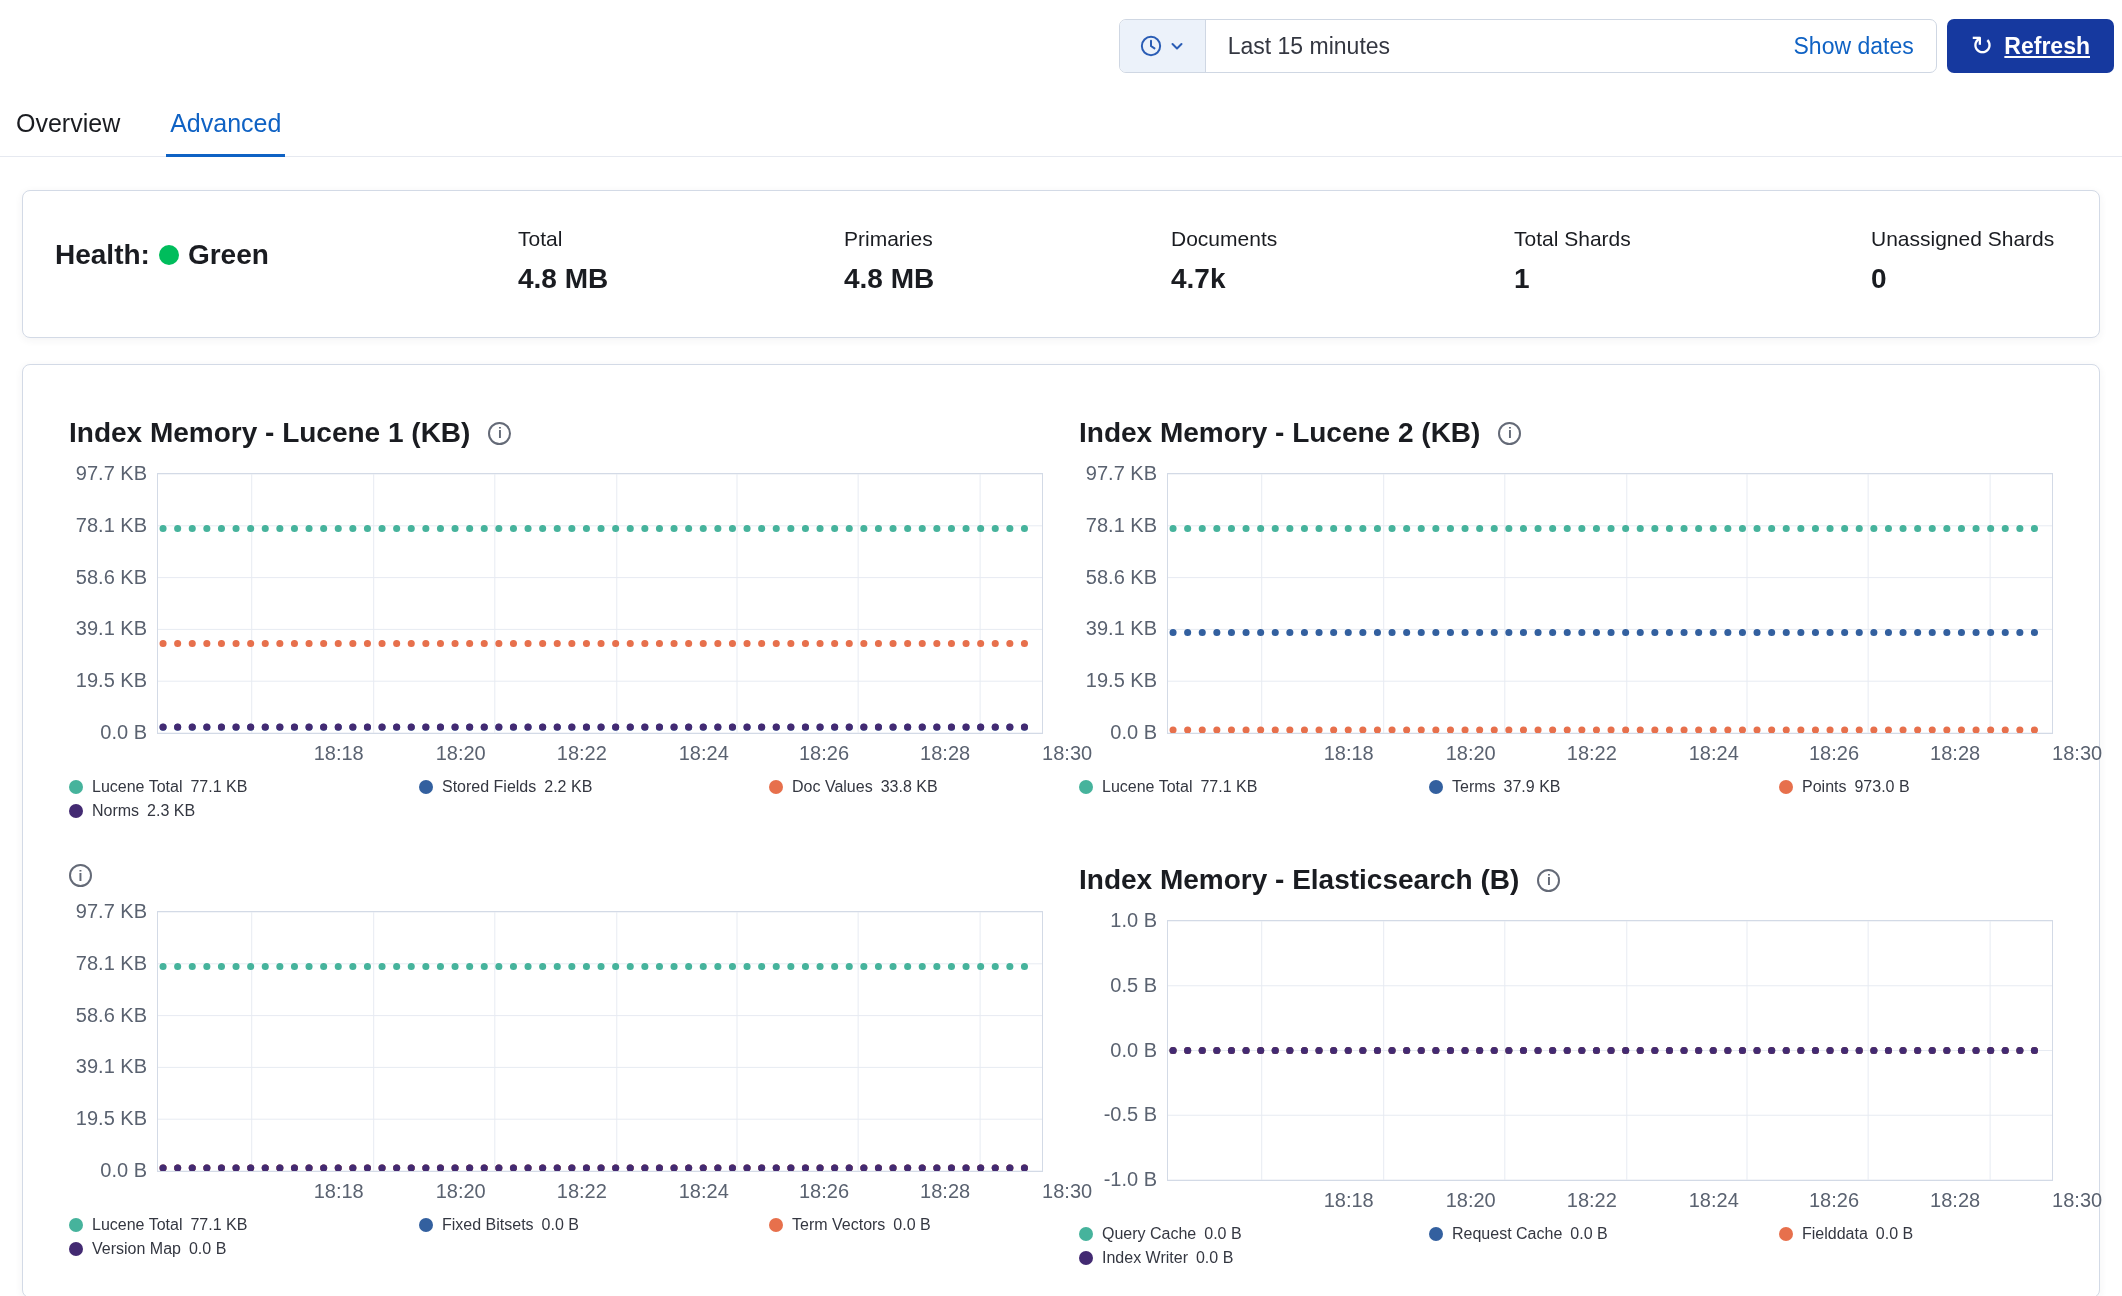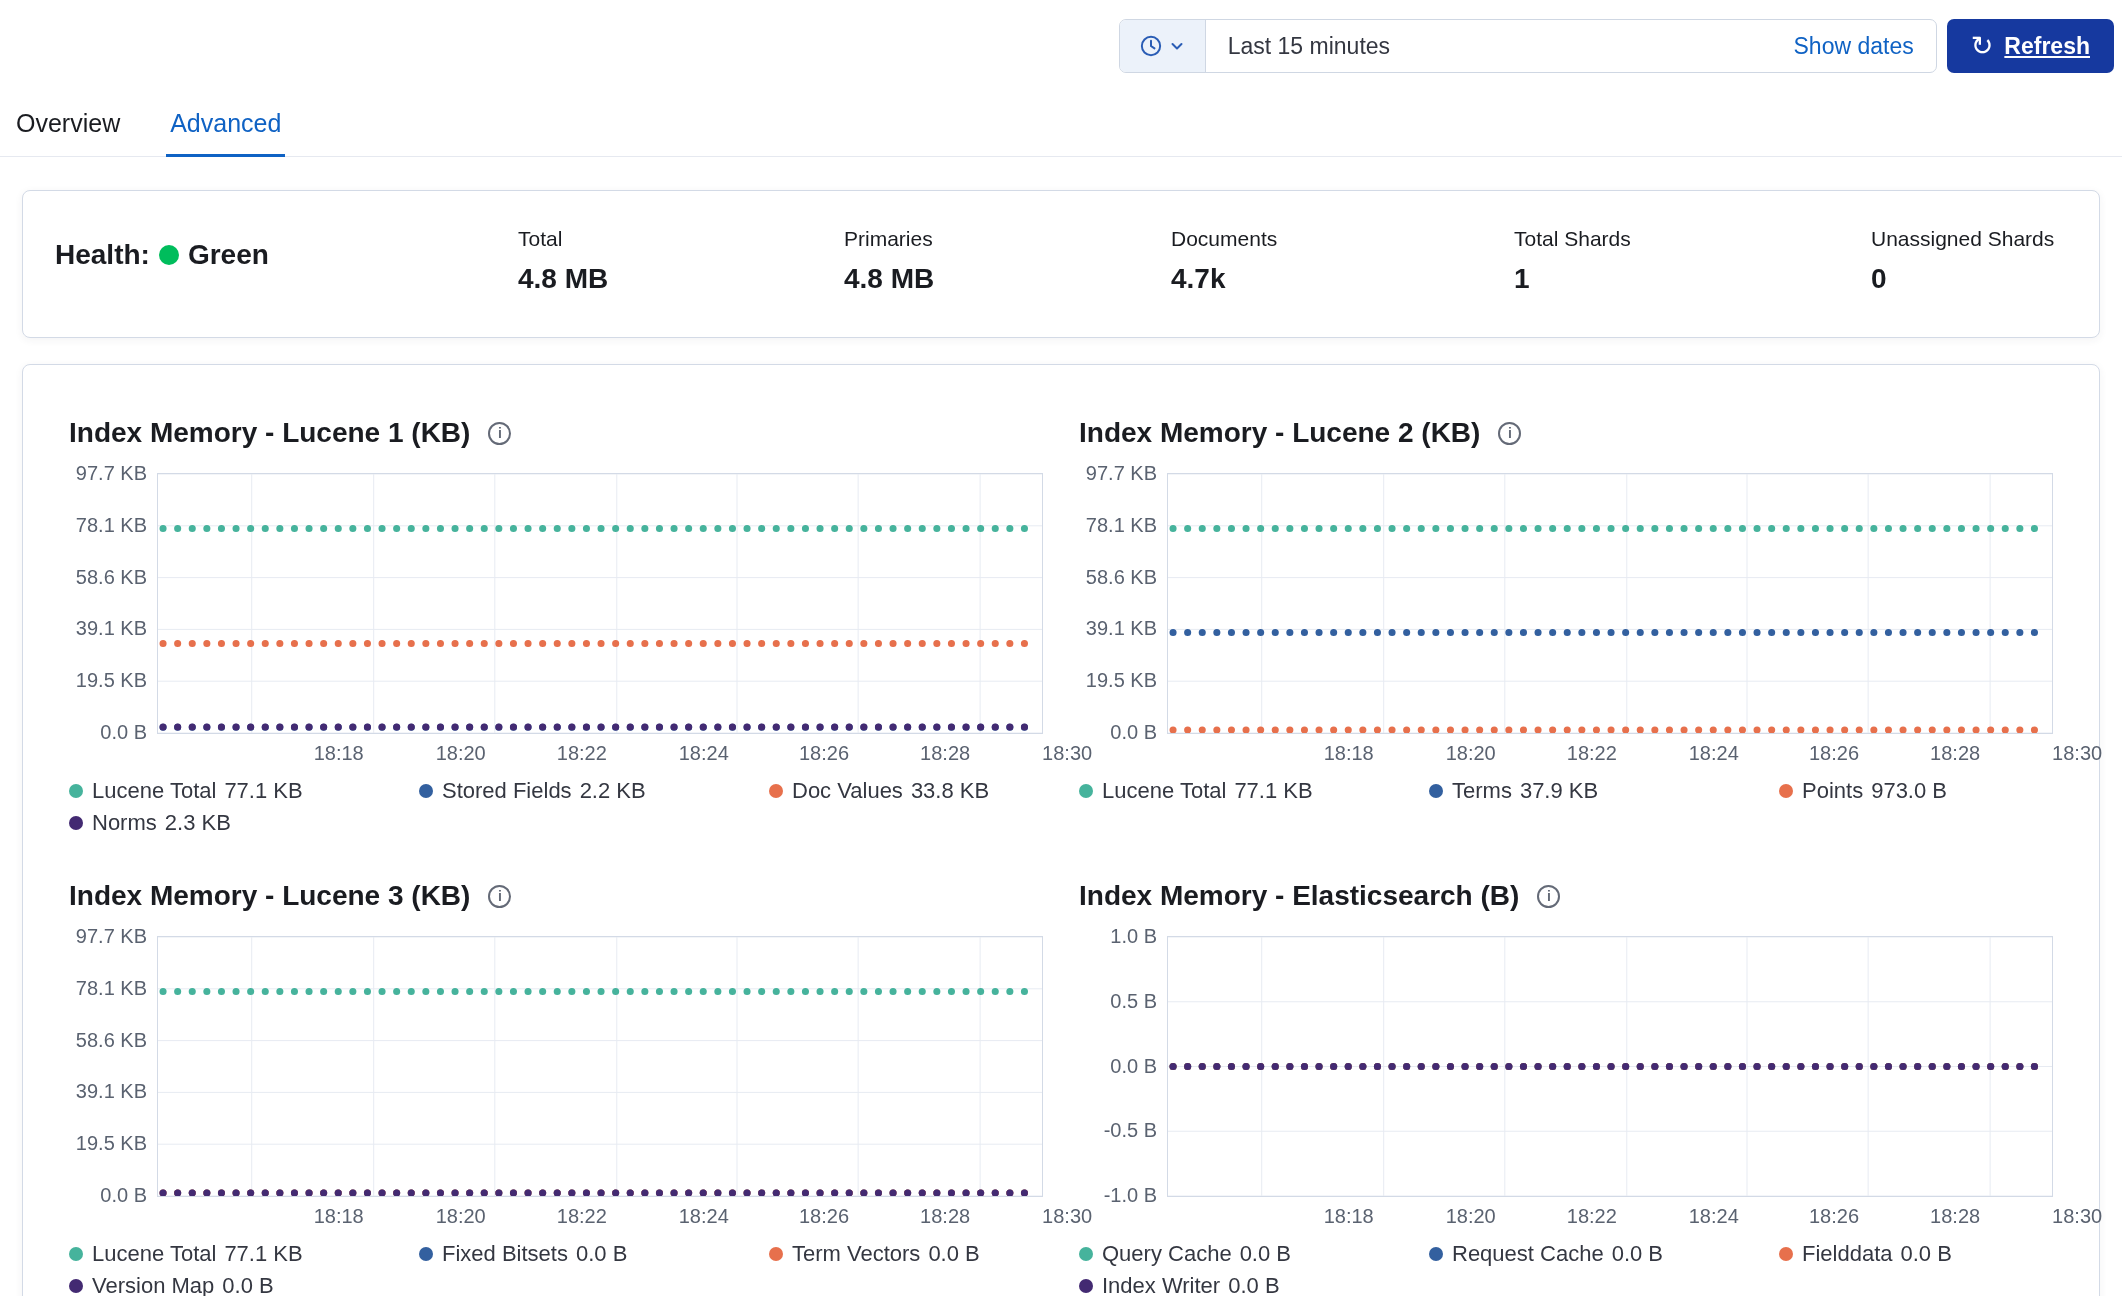--- a/index.html
+++ b/index.html
@@ -41,21 +41,21 @@
   .chart-title { font-size:28px; font-weight:700; color:#1a1c21; }
   .info-icon { width:23px; height:23px; border-radius:50%; border:2px solid #646a77; color:#646a77; font-size:14px; font-weight:700; display:inline-flex; align-items:center; justify-content:center; cursor:pointer; flex:none; }
   .plot-row { display:flex; }
   .y-axis { width:88px; position:relative; flex:none; }
   .y-label { position:absolute; right:10px; transform:translateY(-50%); font-size:20px; color:#5a6270; white-space:nowrap; }
   .plot { flex:1; height:261px; position:relative; border:1px solid #d3dae6; background:#fff; }
   .plot svg { position:absolute; left:0; top:0; }
   .x-axis { margin-left:88px; height:36px; position:relative; }
   .x-label { position:absolute; top:8px; transform:translateX(-50%); font-size:20px; color:#5a6270; white-space:nowrap; }
   .legend { margin-top:8px; display:grid; grid-template-columns:350px 350px 1fr; row-gap:6px; }
-  .legend-item { display:flex; align-items:center; font-size:22px; color:#343741; }
+  .legend-item { display:flex; align-items:center; font-size:16px; color:#343741; }
   .legend-dot { width:14px; height:14px; border-radius:50%; margin-right:9px; flex:none; }
   .legend-value { margin-left:8px; }
 </style>
 </head>
 <body>
 
 <div class="topbar">
   <div class="datepicker">
     <div class="quick-select">
       <svg width="24" height="24" viewBox="0 0 22 22">
@@ -242,21 +242,20 @@
           <div class="legend-item">
             <span class="legend-dot" style="background: rgb(231, 112, 76);"></span>
             <span>Points</span>
             <span class="legend-value">973.0 B</span>
           </div>
         </div>
     </div>
 
     <div class="chart">
       <div class="chart-title-row">
-        <span class="chart-title">Index Memory - Lucene 3 (KB)</span>
         <span class="info-icon">i</span>
       </div>
       <div class="plot-row">
         <div class="y-axis">
             <span class="y-label" style="top: 0px;">97.7 KB</span>
             <span class="y-label" style="top: 51.8px;">78.1 KB</span>
             <span class="y-label" style="top: 103.6px;">58.6 KB</span>
             <span class="y-label" style="top: 155.4px;">39.1 KB</span>
             <span class="y-label" style="top: 207.2px;">19.5 KB</span>
             <span class="y-label" style="top: 259px;">0.0 B</span>

